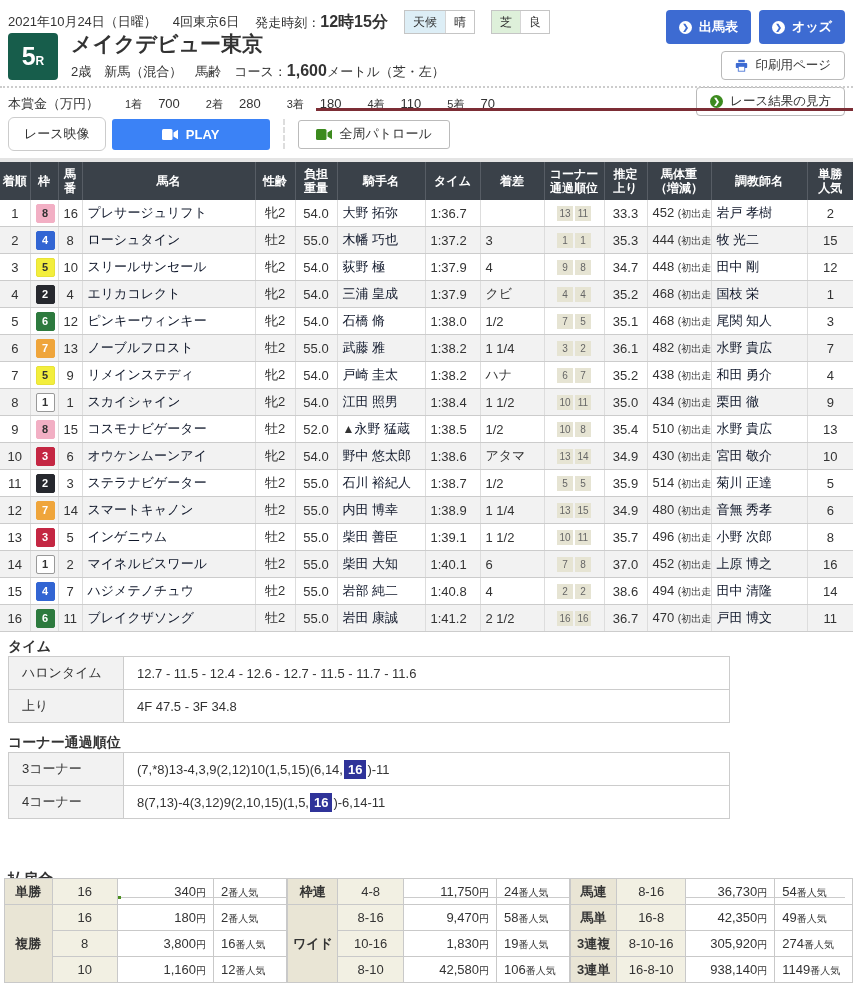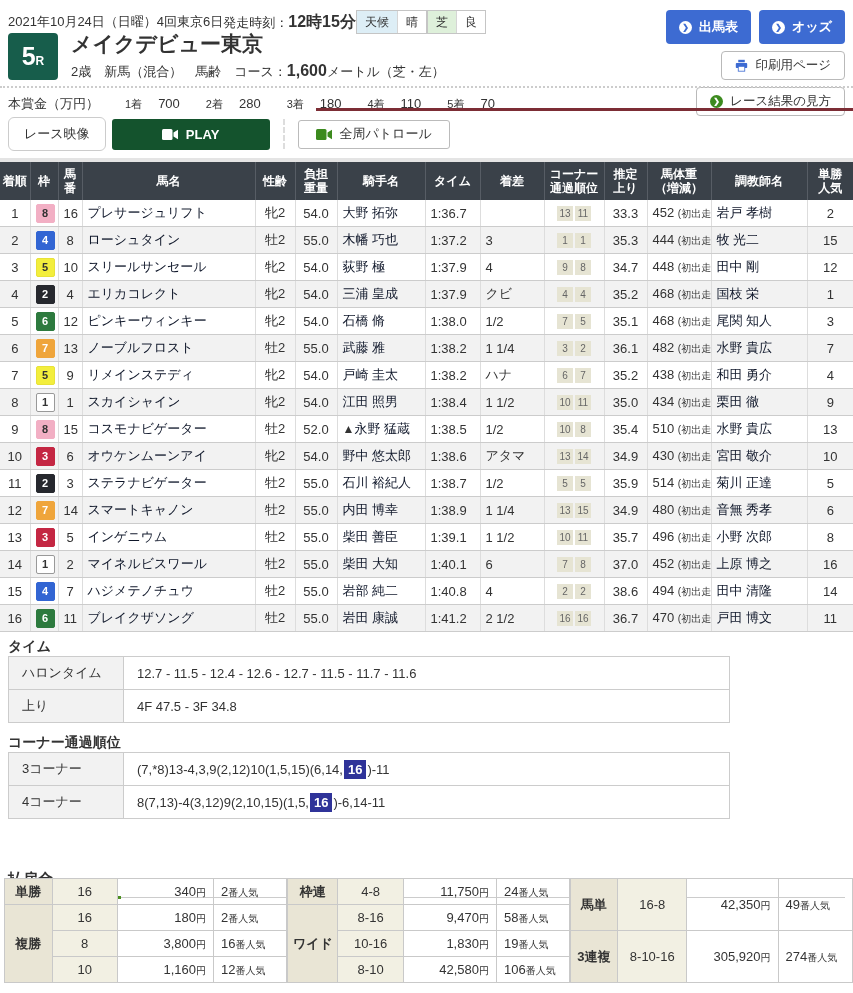--- a/index.html
+++ b/index.html
@@ -1,20 +1,20 @@
 <!DOCTYPE html>
 <html><head>
 <meta charset="utf-8">
 <style>
   html,body{margin:0;padding:0;background:#fff}
   body{width:853px;font-family:"Liberation Sans","DejaVu Sans",sans-serif;color:#333}
   .page{position:relative;width:853px;height:993px;overflow:hidden;background:#fff}
   a{color:#0f172a;cursor:pointer}
   
-  .date-line{position:absolute;top:10px;left:8px;display:flex;align-items:center;font-size:13px;white-space:nowrap}
+  .date-line{position:absolute;top:10px;left:8px;display:flex;align-items:center;gap:16px;font-size:13px;white-space:nowrap}
   .start b{font-size:16px}
   .wbox{display:flex;border:1px solid #c5c5c5;font-size:12px;line-height:1}
   .wbox .lab{padding:5px 8px;background:#ddeef6}
   .wbox .lab.turf{background:#def0da}
   .wbox .val{padding:5px 8px;background:#fff;border-left:1px solid #d5d5d5}
   .race-block{position:absolute;top:33px;left:8px;display:flex;gap:13px}
   .race-badge{width:50px;height:47px;background:#175d4b;color:#fff;border-radius:4px;display:flex;align-items:center;justify-content:center;font-weight:bold}
   .race-badge .n{font-size:25px}
   .race-badge .r{font-size:12px;margin-top:8px}
   .race-title{font-size:21px;font-weight:bold;line-height:1.05}
@@ -130,21 +130,21 @@
 
   <div class="prize-line">
     <span>本賞金（万円）</span>
     <span id="prizes"><span class="pl">1着</span><span>700</span><span class="pl">2着</span><span>280</span><span class="pl">3着</span><span>180</span><span class="pl">4着</span><span>110</span><span class="pl">5着</span><span>70</span></span>
   </div>
 
   <div class="maroon" style="background: rgb(124, 45, 53);"></div>
 
   <div class="video-row">
     <button class="race-video-btn">レース映像</button>
-    <button class="play-btn" style="background: #14532d;">
+    <button class="play-btn" style="background: #3b82f6;">
       <svg width="16" height="11" viewBox="0 0 16 11">
           <rect width="10.5" height="11" rx="1.5" fill="#fff"></rect>
           <path d="M11.5 3.5 16 .8v9.4l-4.5-2.7z" fill="#fff"></path>
         </svg>
       <span>PLAY</span>
     </button>
     <span class="vdash"></span>
     <button class="patrol-btn">
       <svg width="16" height="11" viewBox="0 0 16 11">
           <rect width="10.5" height="11" rx="1.5" fill="#3c8a1e"></rect>
@@ -559,28 +559,40 @@
       </table>
       <table class="pay-table">
         <colgroup>
           <col style="width: 58px;">
           <col style="width: 84px;">
           <col style="width: 120px;">
           <col style="width: 86px;">
         </colgroup>
         <tbody>
           <tr>
+            <td class="pay-lab" rowspan="1">馬連</td>
+            <td class="pay-combo">8-16</td>
+            <td class="pay-amt"><span>36,730</span><span class="unit">円</span></td>
+            <td class="pay-ninki"><span>54</span><span class="unit">番人気</span></td>
+          </tr>
+          <tr>
             <td class="pay-lab" rowspan="1">馬単</td>
             <td class="pay-combo">16-8</td>
             <td class="pay-amt"><span>42,350</span><span class="unit">円</span></td>
             <td class="pay-ninki"><span>49</span><span class="unit">番人気</span></td>
           </tr>
           <tr>
             <td class="pay-lab" rowspan="1">3連複</td>
             <td class="pay-combo">8-10-16</td>
             <td class="pay-amt"><span>305,920</span><span class="unit">円</span></td>
             <td class="pay-ninki"><span>274</span><span class="unit">番人気</span></td>
           </tr>
+          <tr>
+            <td class="pay-lab" rowspan="1">3連単</td>
+            <td class="pay-combo">16-8-10</td>
+            <td class="pay-amt"><span>938,140</span><span class="unit">円</span></td>
+            <td class="pay-ninki"><span>1149</span><span class="unit">番人気</span></td>
+          </tr>
         </tbody>
       </table>
     </div>
 
 </div>
 
 </body></html>

